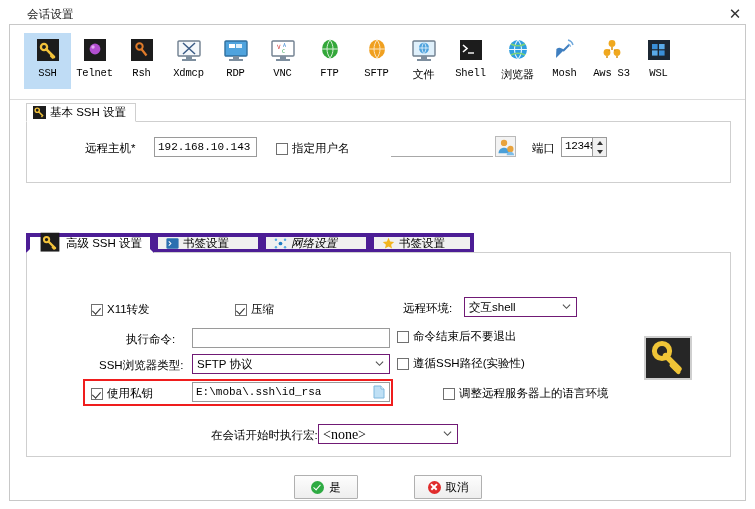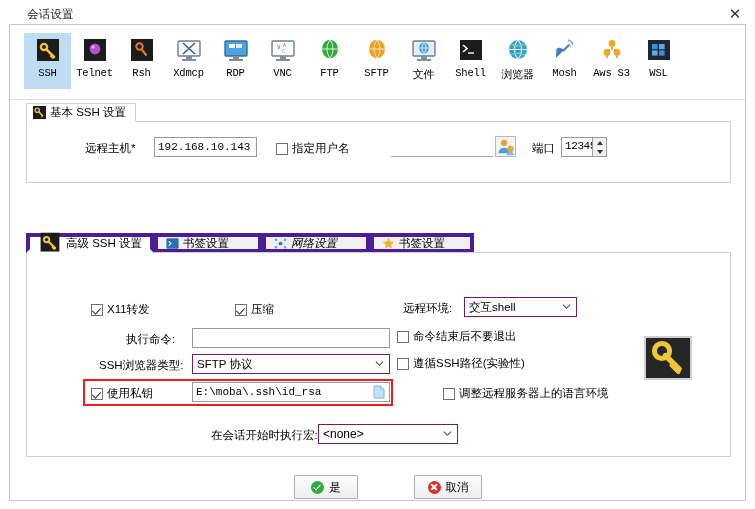--- a/index.html
+++ b/index.html
@@ -211,22 +211,22 @@
     position: absolute;
     border: 1px solid #701a75;
     background: #ffffff;
     box-sizing: border-box;
     height: 20px;
   }
   .combo .val {
     position: absolute;
     left: 4px;
     top: 2px;
-    font-family: Liberation Sans, sans-serif;
-    font-size: 12px;
+    font-family: Liberation Serif, serif;
+    font-size: 14px;
     color: #000;
     white-space: nowrap;
   }
   .combo .val.cjk {
     font-family: "Liberation Sans", sans-serif;
     font-size: 11.5px;
   }
   .combo .arrow {
     position: absolute;
     right: 5px;

